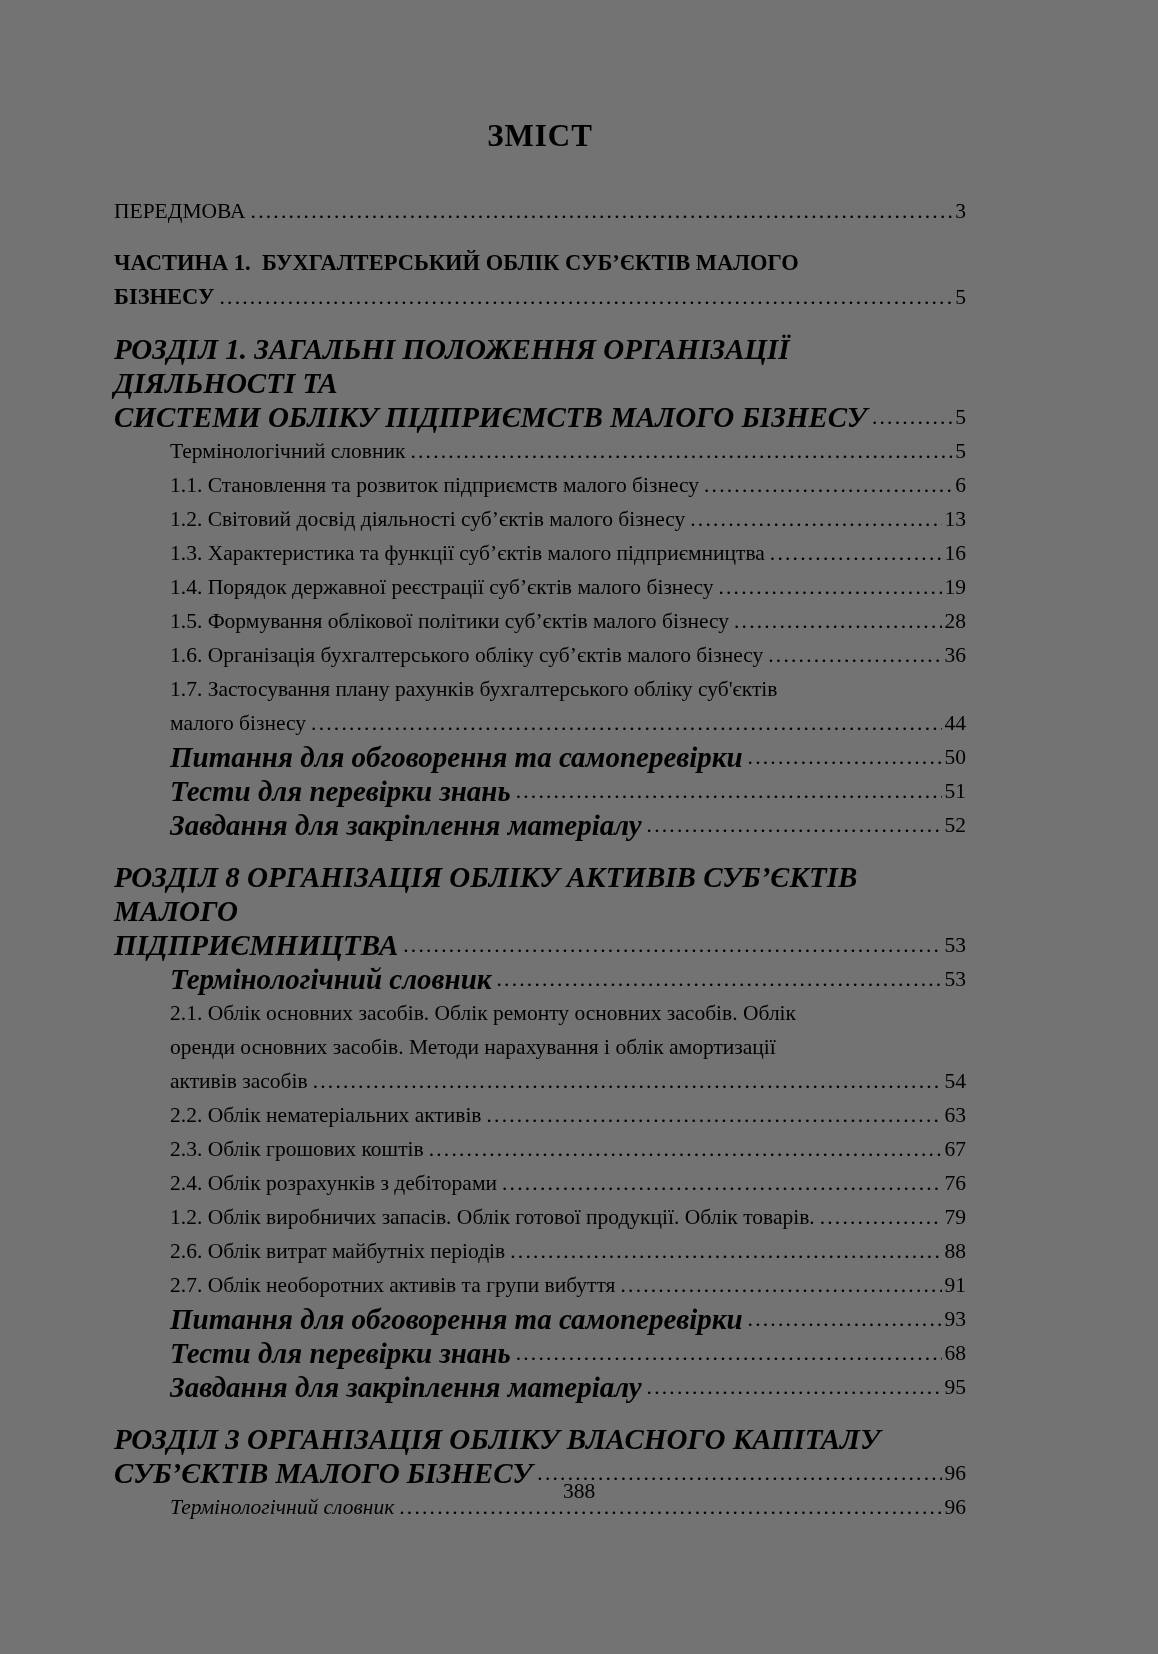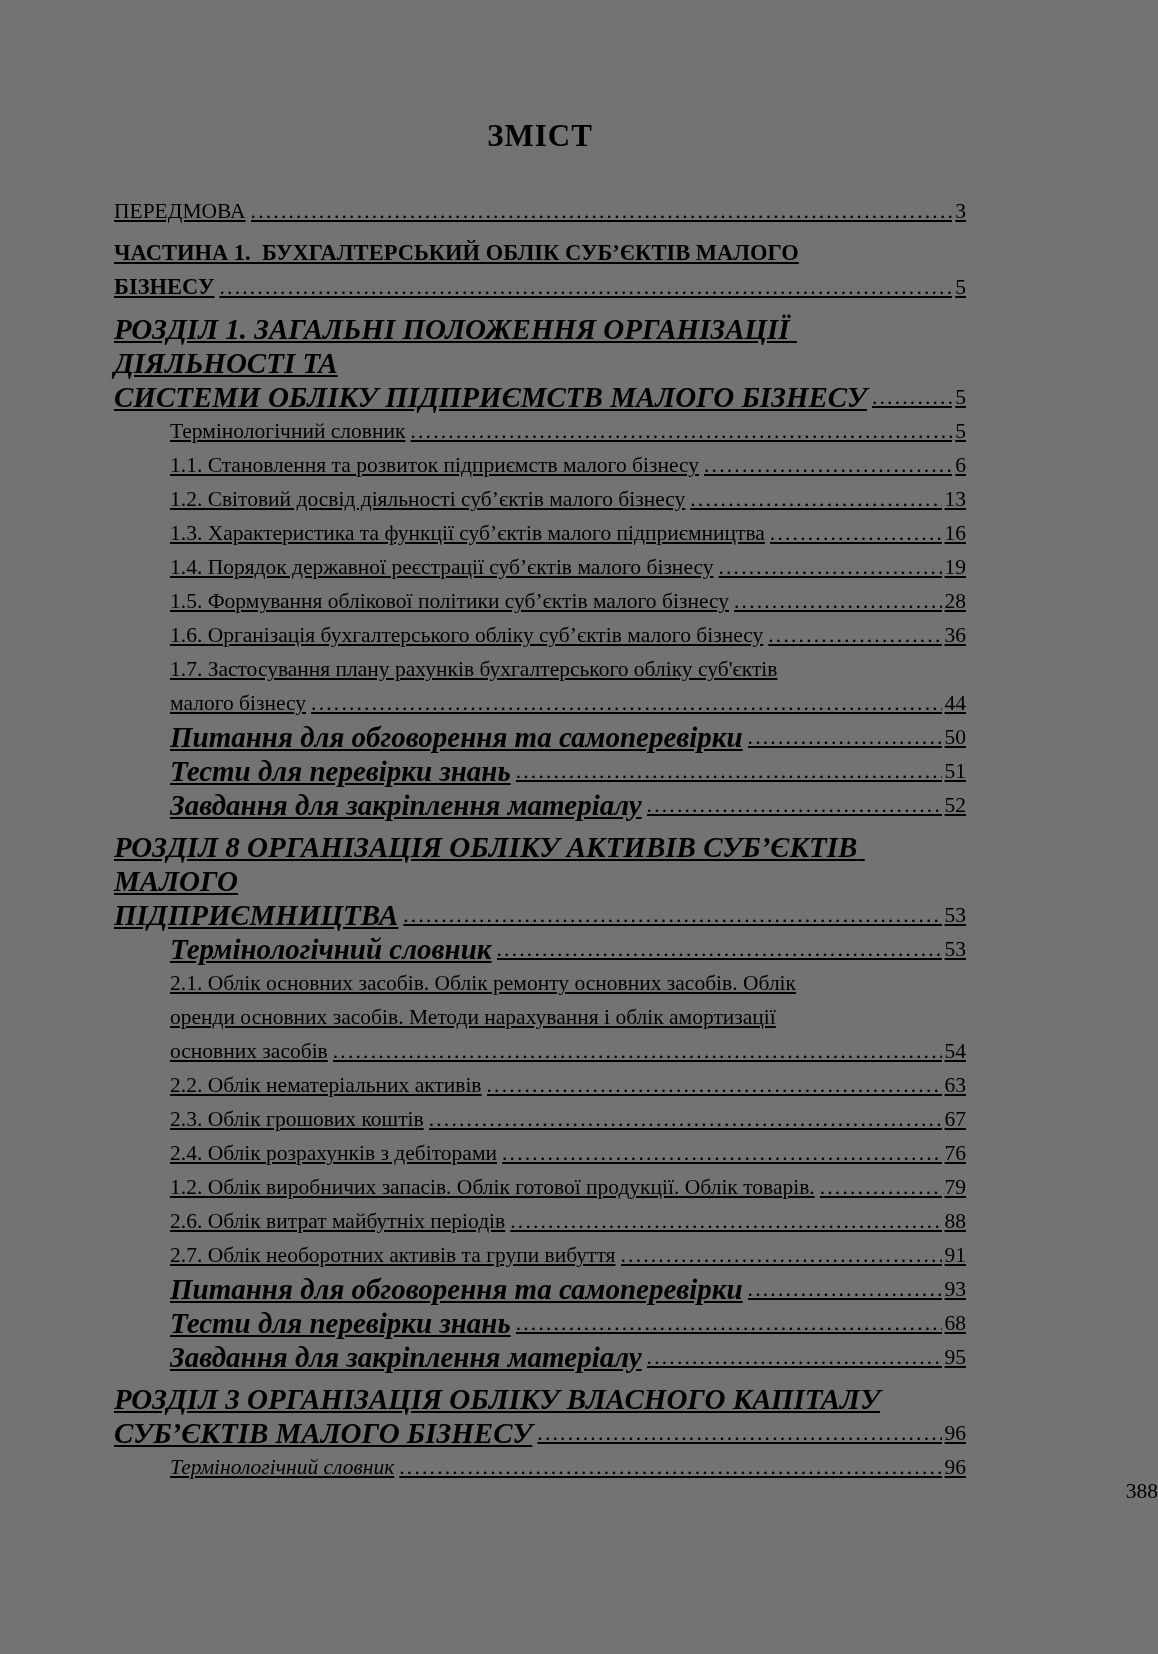--- a/index.html
+++ b/index.html
@@ -21,22 +21,22 @@
   }
   .title {
     text-align: center;
     font-size: 31px;
     font-weight: bold;
     letter-spacing: 1px;
     line-height: 36px;
     margin-bottom: 40px;
   }
   .toc { width: 100%; }
-  .entry { font-size: 21.5px; text-decoration: underline; }
-  .entry.gap { margin-top: 8px; }
+  .entry { font-size: 21.5px; }
+  .entry.gap { margin-top: 18px; }
   .row {
     display: flex;
     line-height: 34px;
     width: 100%;
   }
   .entry.indent .row { padding-left: 56px; }
   .text { white-space: pre-wrap; }
   .entry.bold .text { font-weight: bold; font-size: 22.5px; }
   .entry.bolditalic .text { font-weight: bold; font-style: italic; font-size: 29px; }
   .entry.italic .text { font-style: italic; }
@@ -50,21 +50,21 @@
   .leader::after {
     content: "..................................................................................................................................................................................................................................................................";
     letter-spacing: 2.2px;
   }
   .pagenum { white-space: nowrap; }
   .footer {
     position: absolute;
     left: 0;
     right: 0;
     bottom: 150px;
-    text-align: right;
+    text-align: center;
     font-size: 21.5px;
   }
 </style>
 </head>
 <body>
 
 <div class="page">
   <h1 class="title">ЗМІСТ</h1>
   <div class="toc">
       <div class="entry normal">
@@ -192,21 +192,21 @@
         </div>
       </div>
       <div class="entry normal indent">
         <div class="row">
           <span class="text">2.1. Облік основних засобів. Облік ремонту основних засобів. Облік</span>
         </div>
         <div class="row">
           <span class="text">оренди основних засобів. Методи нарахування і облік амортизації</span>
         </div>
         <div class="row">
-          <span class="text">основних засобів</span>
+          <span class="text">активів засобів</span>
           <span class="leader"></span>
           <span class="pagenum">54</span>
         </div>
       </div>
       <div class="entry normal indent">
         <div class="row">
           <span class="text">2.2. Облік нематеріальних активів</span>
           <span class="leader"></span>
           <span class="pagenum">63</span>
         </div>

